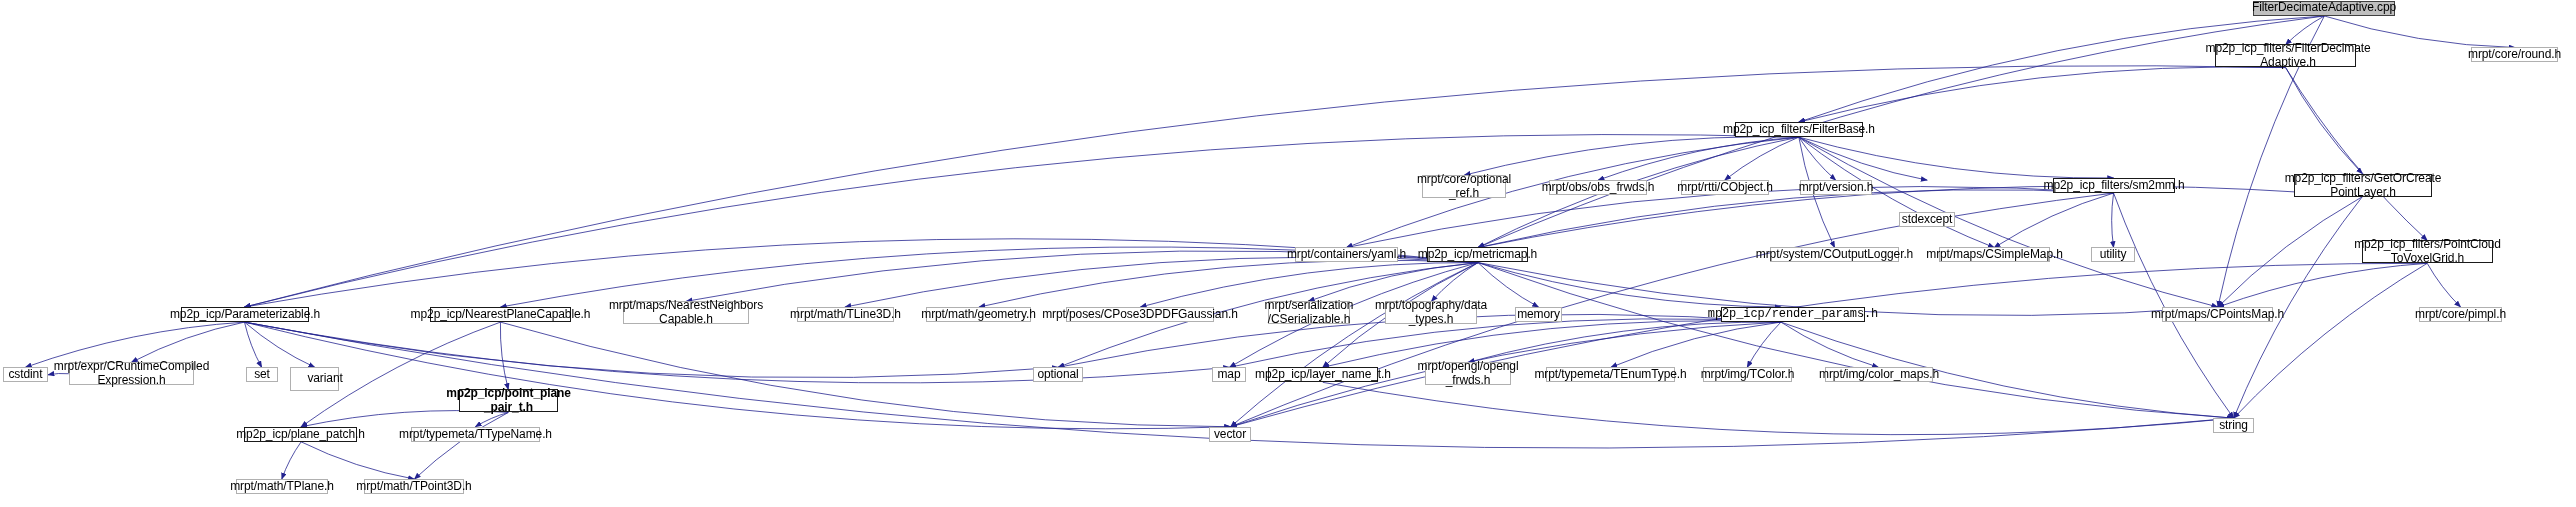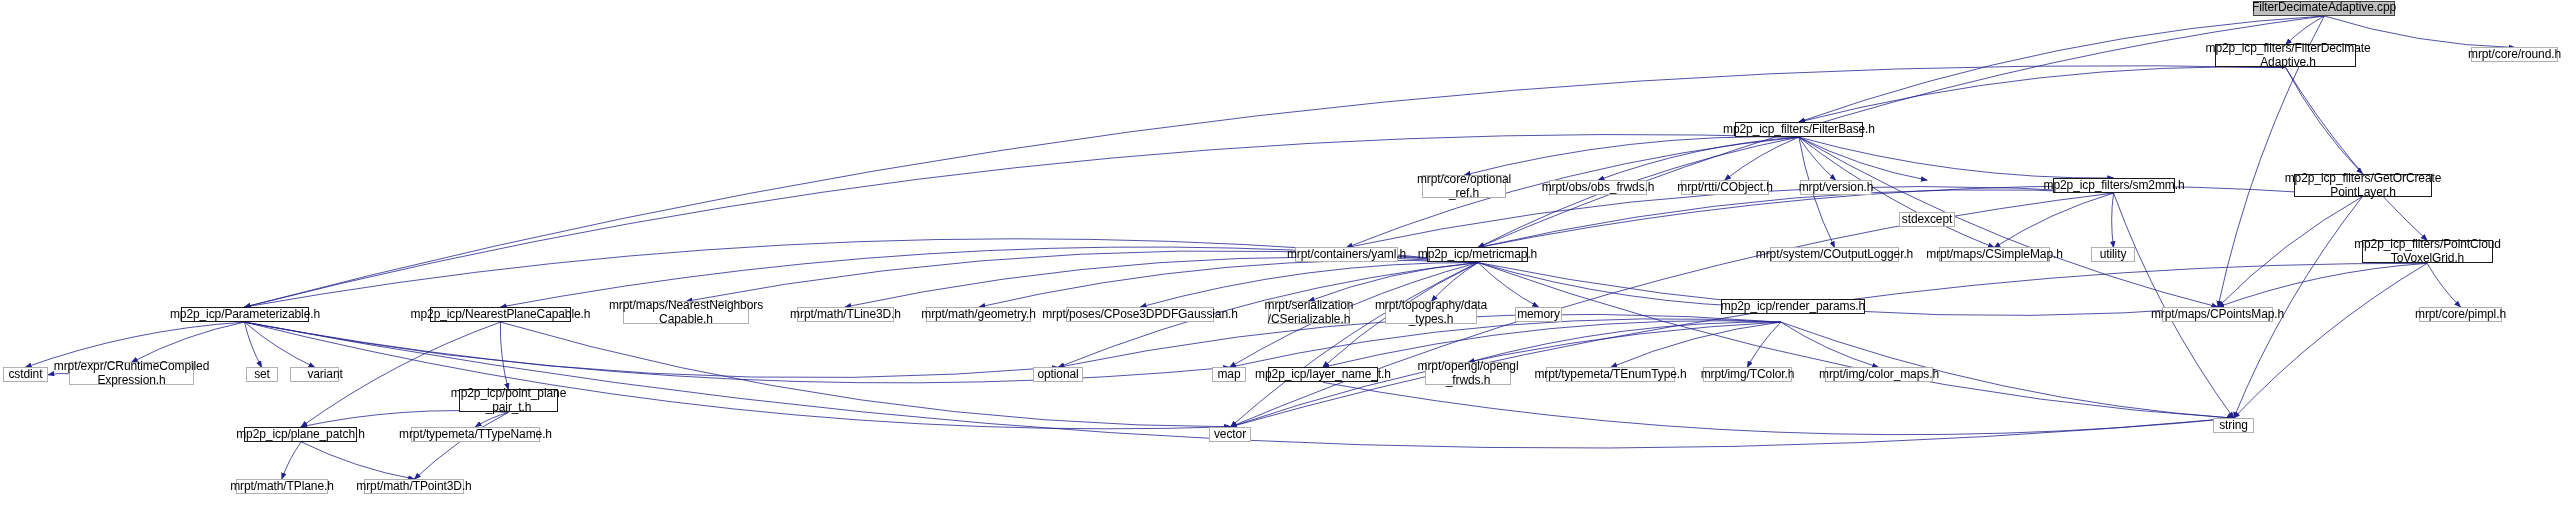--- a/index.html
+++ b/index.html
@@ -146,39 +146,39 @@
       <div class="node" style="left: 623px; top: 301px; width: 126px; height: 23px;">mrpt/maps/NearestNeighbors
 Capable.h</div>
       <div class="node" style="left: 797px; top: 307px; width: 97px; height: 15px;">mrpt/math/TLine3D.h</div>
       <div class="node" style="left: 926px; top: 307px; width: 105px; height: 15px;">mrpt/math/geometry.h</div>
       <div class="node" style="left: 1066px; top: 307px; width: 148px; height: 15px;">mrpt/poses/CPose3DPDFGaussian.h</div>
       <div class="node" style="left: 1268px; top: 301px; width: 82px; height: 23px;">mrpt/serialization
 /CSerializable.h</div>
       <div class="node" style="left: 1385px; top: 301px; width: 92px; height: 23px;">mrpt/topography/data
 _types.h</div>
       <div class="node" style="left: 1515px; top: 307px; width: 47px; height: 15px;">memory</div>
-      <div class="node thick" style="left: 1721px; top: 299px; width: 144px; height: 15px;">mp2p_icp/render_params.h</div>
+      <div class="node thick" style="left: 1721px; top: 307px; width: 144px; height: 15px; font-family: Liberation Mono, monospace;">mp2p_icp/render_params.h</div>
       <div class="node" style="left: 2162px; top: 307px; width: 111px; height: 15px;">mrpt/maps/CPointsMap.h</div>
       <div class="node" style="left: 2419px; top: 307px; width: 83px; height: 15px;">mrpt/core/pimpl.h</div>
       <div class="node" style="left: 2.9px; top: 367px; width: 45px; height: 15px;">cstdint</div>
       <div class="node" style="left: 69px; top: 362px; width: 125px; height: 23px;">mrpt/expr/CRuntimeCompiled
 Expression.h</div>
       <div class="node" style="left: 246px; top: 367px; width: 32px; height: 15px;">set</div>
-      <div class="node" style="left: 290px; top: 367px; width: 49px; height: 15px; padding-left: 24px;">variant</div>
+      <div class="node" style="left: 290px; top: 367px; width: 49px; height: 24px; padding-left: 24px;">variant</div>
       <div class="node" style="left: 1033px; top: 367px; width: 50px; height: 15px;">optional</div>
       <div class="node" style="left: 1212px; top: 367px; width: 34px; height: 15px;">map</div>
       <div class="node thick" style="left: 1268px; top: 367px; width: 110px; height: 15px;">mp2p_icp/layer_name_t.h</div>
       <div class="node" style="left: 1425px; top: 362px; width: 86px; height: 23px;">mrpt/opengl/opengl
 _frwds.h</div>
       <div class="node" style="left: 1546px; top: 367px; width: 129px; height: 15px;">mrpt/typemeta/TEnumType.h</div>
       <div class="node" style="left: 1703px; top: 367px; width: 89px; height: 15px;">mrpt/img/TColor.h</div>
       <div class="node" style="left: 1825px; top: 367px; width: 108px; height: 15px;">mrpt/img/color_maps.h</div>
       <div class="node" style="left: 2213px; top: 418px; width: 41px; height: 15px;">string</div>
       <div class="node thick" style="left: 244px; top: 427px; width: 113px; height: 15px;">mp2p_icp/plane_patch.h</div>
       <div class="node" style="left: 411px; top: 427px; width: 129px; height: 15px;">mrpt/typemeta/TTypeName.h</div>
       <div class="node" style="left: 1209px; top: 427px; width: 42px; height: 15px;">vector</div>
       <div class="node" style="left: 236px; top: 479px; width: 92px; height: 15px;">mrpt/math/TPlane.h</div>
       <div class="node" style="left: 364px; top: 479px; width: 100px; height: 15px;">mrpt/math/TPoint3D.h</div>
-      <div class="node thick" style="left: 459px; top: 389px; width: 99px; height: 23px;">mp2p_icp/point_plane
+      <div class="node thick" style="left: 459px; top: 389px; width: 99px; height: 23px; font-weight: bold;">mp2p_icp/point_plane
 _pair_t.h</div>
     </div>
 </div>
 
 
 </body></html>

